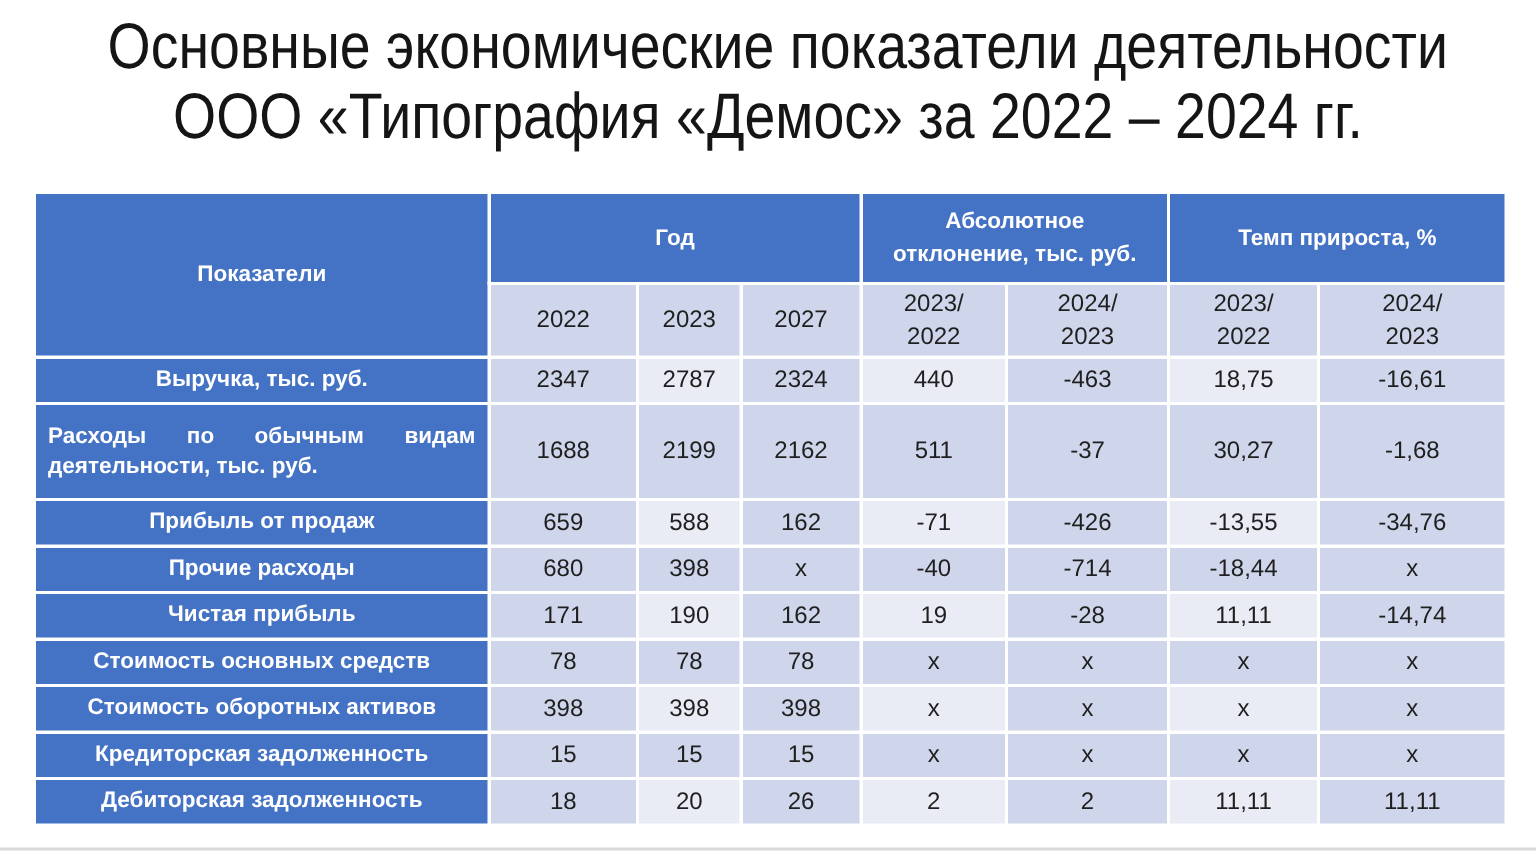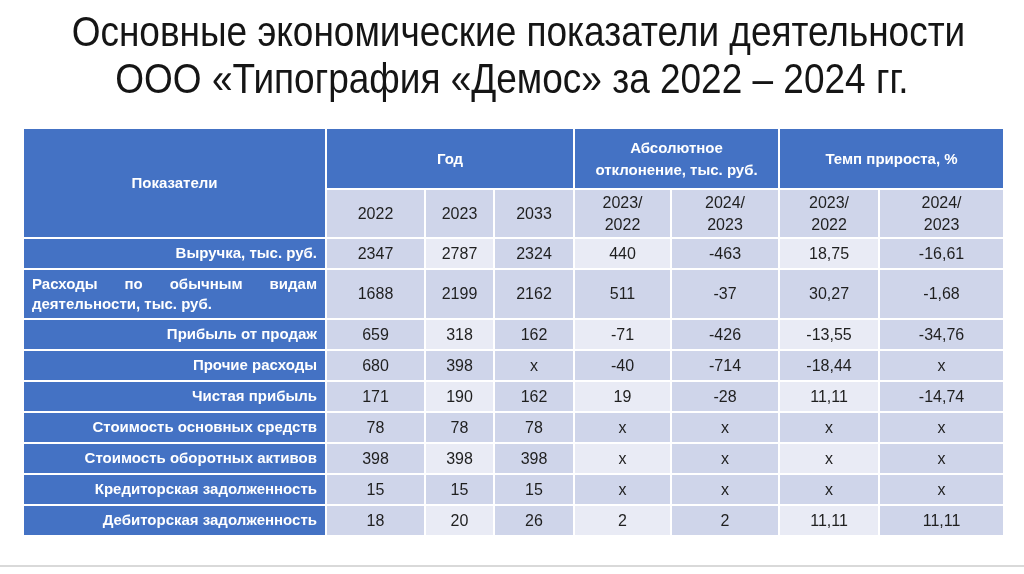--- a/index.html
+++ b/index.html
@@ -63,27 +63,27 @@
     background: var(--band-dark);
     color: var(--text-dark);
     font-size: 16px;
     font-weight: 400;
     text-align: center;
     vertical-align: middle;
     line-height: 1.35;
   }
   .pre { white-space: pre-line; }
   tbody tr { height: 31px; }
-  tbody tr.tall { height: 50px; }
+  tbody tr.tall { height: 64px; }
   tbody th.rowh {
     background: var(--header-blue);
     color: #ffffff;
     font-size: 15px;
     font-weight: 700;
-    text-align: right;
+    text-align: center;
     vertical-align: middle;
     padding: 2px 8px;
     line-height: 1.35;
   }
   tbody th.rowh.justify {
     text-align: justify;
   }
   tbody td {
     background: var(--band-dark);
     color: var(--text-dark);
@@ -126,21 +126,21 @@
     <tr class="group-row">
       <th class="corner" rowspan="2">Показатели</th>
       <th class="group" colspan="3">Год</th>
       <th class="group pre" colspan="2">Абсолютное
 отклонение, тыс. руб.</th>
       <th class="group" colspan="2">Темп прироста, %</th>
     </tr>
     <tr class="sub-row">
       <th class="sub">2022</th>
       <th class="sub">2023</th>
-      <th class="sub">2033</th>
+      <th class="sub">2027</th>
       <th class="sub pre">2023/
 2022</th>
       <th class="sub pre">2024/
 2023</th>
       <th class="sub pre">2023/
 2022</th>
       <th class="sub pre">2024/
 2023</th>
     </tr>
   </thead>
@@ -161,21 +161,21 @@
       <td>2199</td>
       <td>2162</td>
       <td>511</td>
       <td>-37</td>
       <td>30,27</td>
       <td>-1,68</td>
     </tr>
     <tr>
       <th class="rowh">Прибыль от продаж</th>
       <td>659</td>
-      <td>318</td>
+      <td>588</td>
       <td>162</td>
       <td>-71</td>
       <td>-426</td>
       <td>-13,55</td>
       <td>-34,76</td>
     </tr>
     <tr>
       <th class="rowh">Прочие расходы</th>
       <td>680</td>
       <td>398</td>

